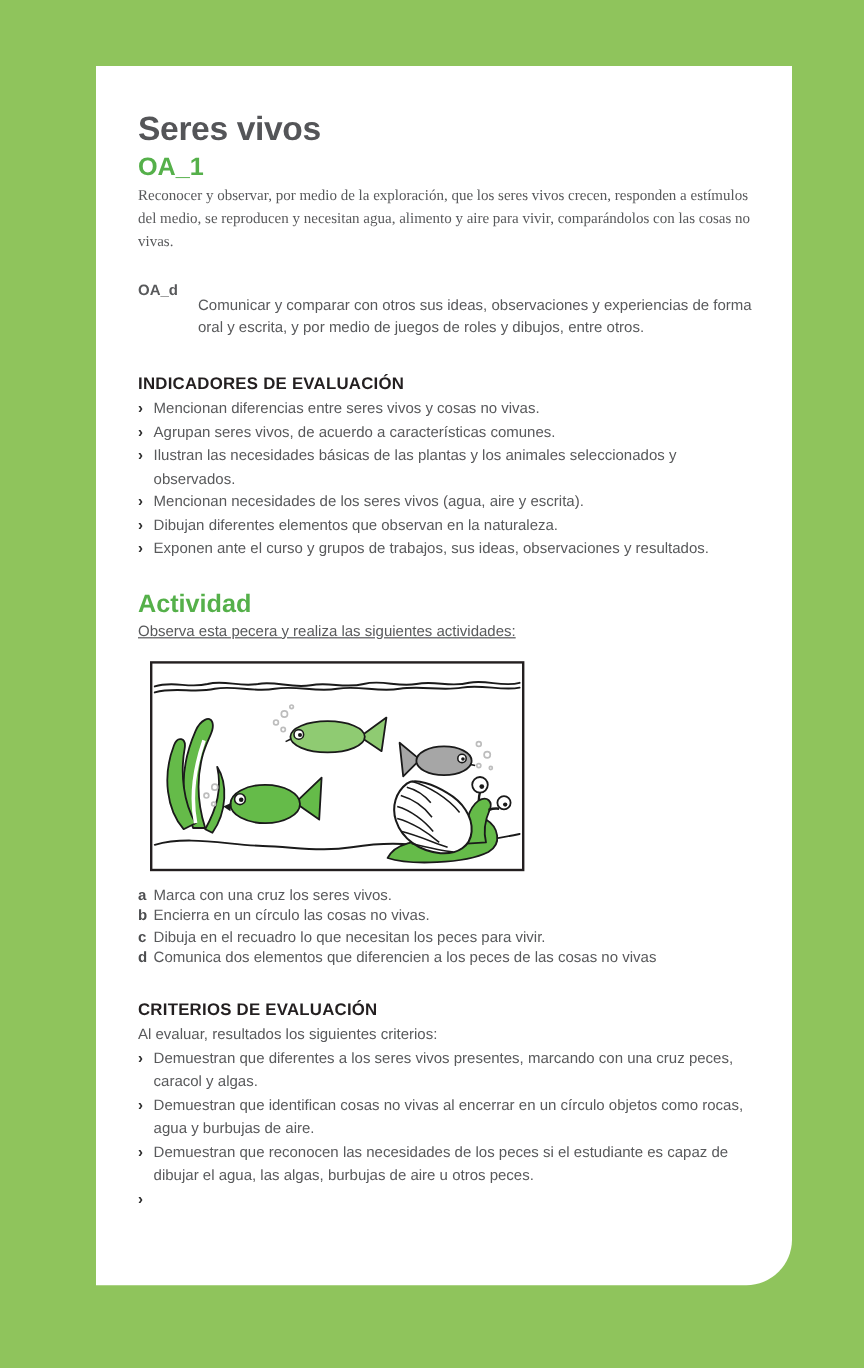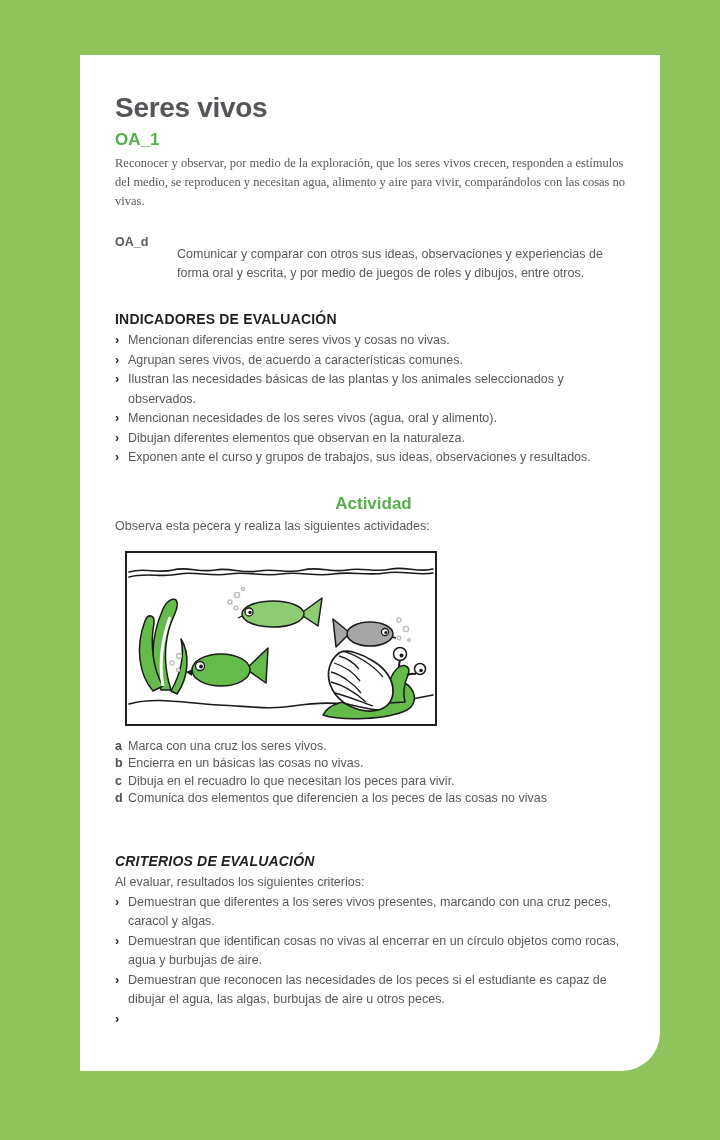--- a/index.html
+++ b/index.html
@@ -35,36 +35,35 @@
   }
   .doc-title {
     font-size: 28px;
     line-height: 30px;
     font-weight: bold;
     color: #545558;
     letter-spacing: -0.3px;
     margin: 0 0 6px 0;
   }
   .green-heading {
-    font-size: 17px;
+    font-size: 21px;
     line-height: 22px;
     font-weight: bold;
     color: #55B04A;
     margin: 0 0 3px 0;
   }
   .body-par {
     margin: 0;
     max-width: 520px;
     font-family: Liberation Serif, serif;
   }
   .oa-row {
     display: flex;
     margin-top: 22px;
     max-width: 522px;
-    gap: 12px;
   }
   .oa-label {
     width: 50px;
     flex: 0 0 50px;
     font-weight: 600;
   }
   .oa-text { flex: 1; margin-top: 12px; }
   .section-heading {
     margin: 27px 0 2px 0;
     font-size: 14px;
@@ -80,42 +79,42 @@
   }
   ul.arrow-list li {
     display: flex;
     line-height: 19.5px;
   }
   ul.arrow-list .marker {
     flex: 0 0 13px;
     font-weight: bold;
     color: #2b2b2b;
   }
-  .activity-heading { margin-top: 25px; margin-bottom: 2px; text-align: center; }
-  .intro-line { margin: 0; }
+  .activity-heading { margin-top: 25px; margin-bottom: 2px; }
+  .intro-line { margin: 0; text-decoration: underline; }
   .tank {
     margin: 15px 0 0 10px;
     width: 308px;
     height: 171px;
     border: 2px solid #231F20;
     background: #fff;
   }
   .tasks {
     margin-top: 12px;
   }
   .task-row {
     display: flex;
     line-height: 17.5px;
   }
   .task-letter {
     flex: 0 0 13px;
     font-weight: bold;
     color: #4c4d4f;
   }
-  .criterios-heading { margin-top: 44px; font-style: italic; }
+  .criterios-heading { margin-top: 24px; }
   .criterios-intro { margin: 0 0 1px 0; }
 </style>
 </head>
 <body>
 
 <div class="canvas">
   <div class="page">
     <div class="content">
 
       <h1 class="doc-title">Seres vivos</h1>
@@ -137,21 +136,21 @@
         <li>
             <span class="marker">›</span>
             <span>Agrupan seres vivos, de acuerdo a características comunes.</span>
           </li>
         <li>
             <span class="marker">›</span>
             <span>Ilustran las necesidades básicas de las plantas y los animales seleccionados y observados.</span>
           </li>
         <li>
             <span class="marker">›</span>
-            <span>Mencionan necesidades de los seres vivos (agua, oral y alimento).</span>
+            <span>Mencionan necesidades de los seres vivos (agua, aire y escrita).</span>
           </li>
         <li>
             <span class="marker">›</span>
             <span>Dibujan diferentes elementos que observan en la naturaleza.</span>
           </li>
         <li>
             <span class="marker">›</span>
             <span>Exponen ante el curso y grupos de trabajos, sus ideas, observaciones y resultados.</span>
           </li>
       </ul>
@@ -240,21 +239,21 @@
         </svg>
       </div>
 
       <div class="tasks">
         <div class="task-row">
             <span class="task-letter">a</span>
             <span>Marca con una cruz los seres vivos.</span>
           </div>
         <div class="task-row">
             <span class="task-letter">b</span>
-            <span>Encierra en un básicas las cosas no vivas.</span>
+            <span>Encierra en un círculo las cosas no vivas.</span>
           </div>
         <div class="task-row">
             <span class="task-letter">c</span>
             <span>Dibuja en el recuadro lo que necesitan los peces para vivir.</span>
           </div>
         <div class="task-row">
             <span class="task-letter">d</span>
             <span>Comunica dos elementos que diferencien a los peces de las cosas no vivas</span>
           </div>
       </div>

